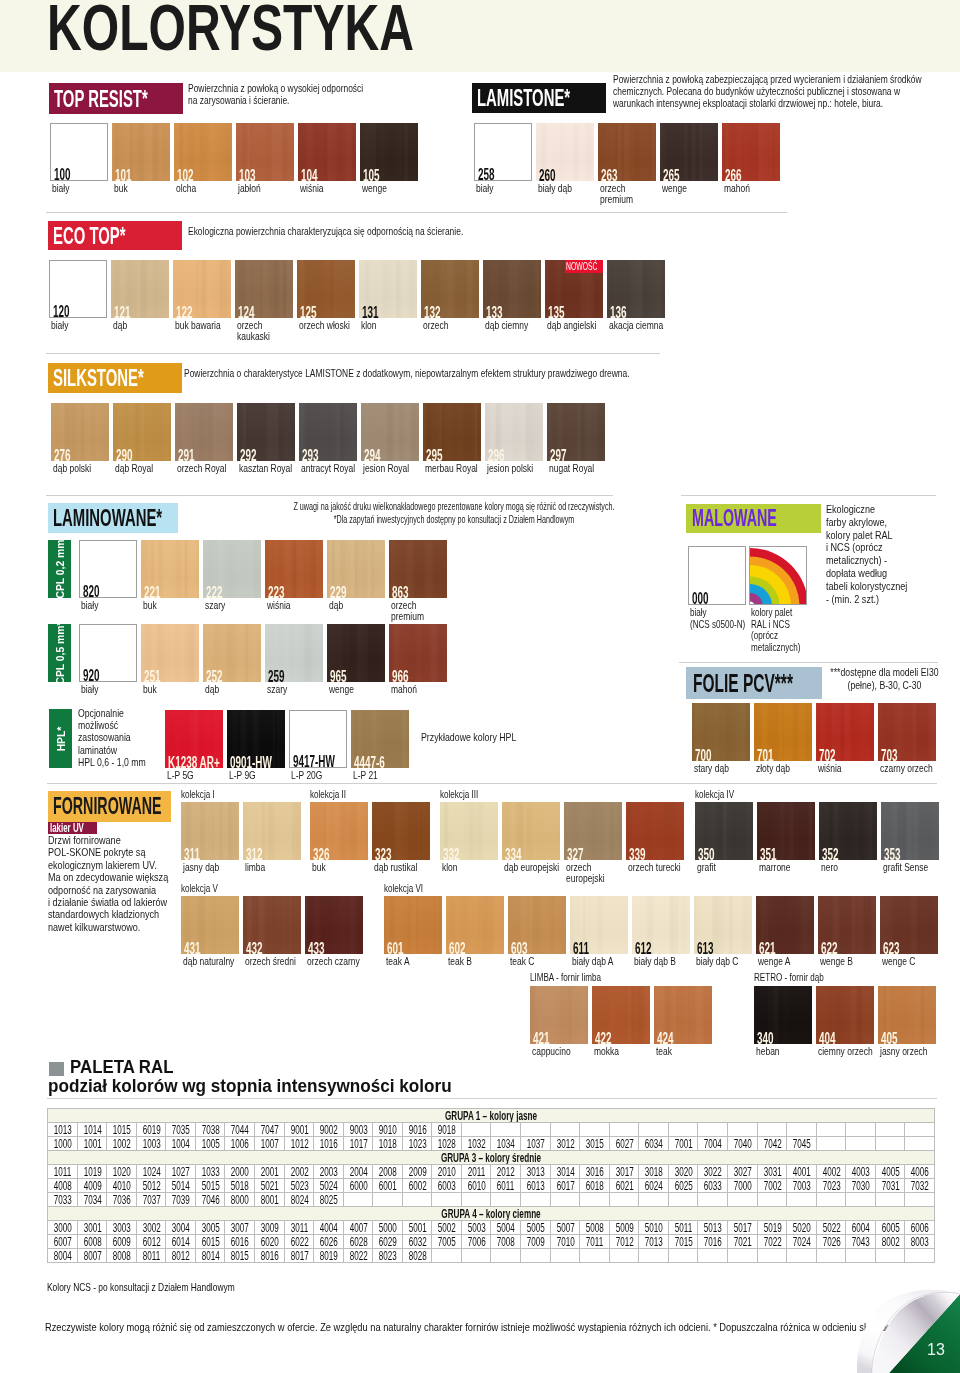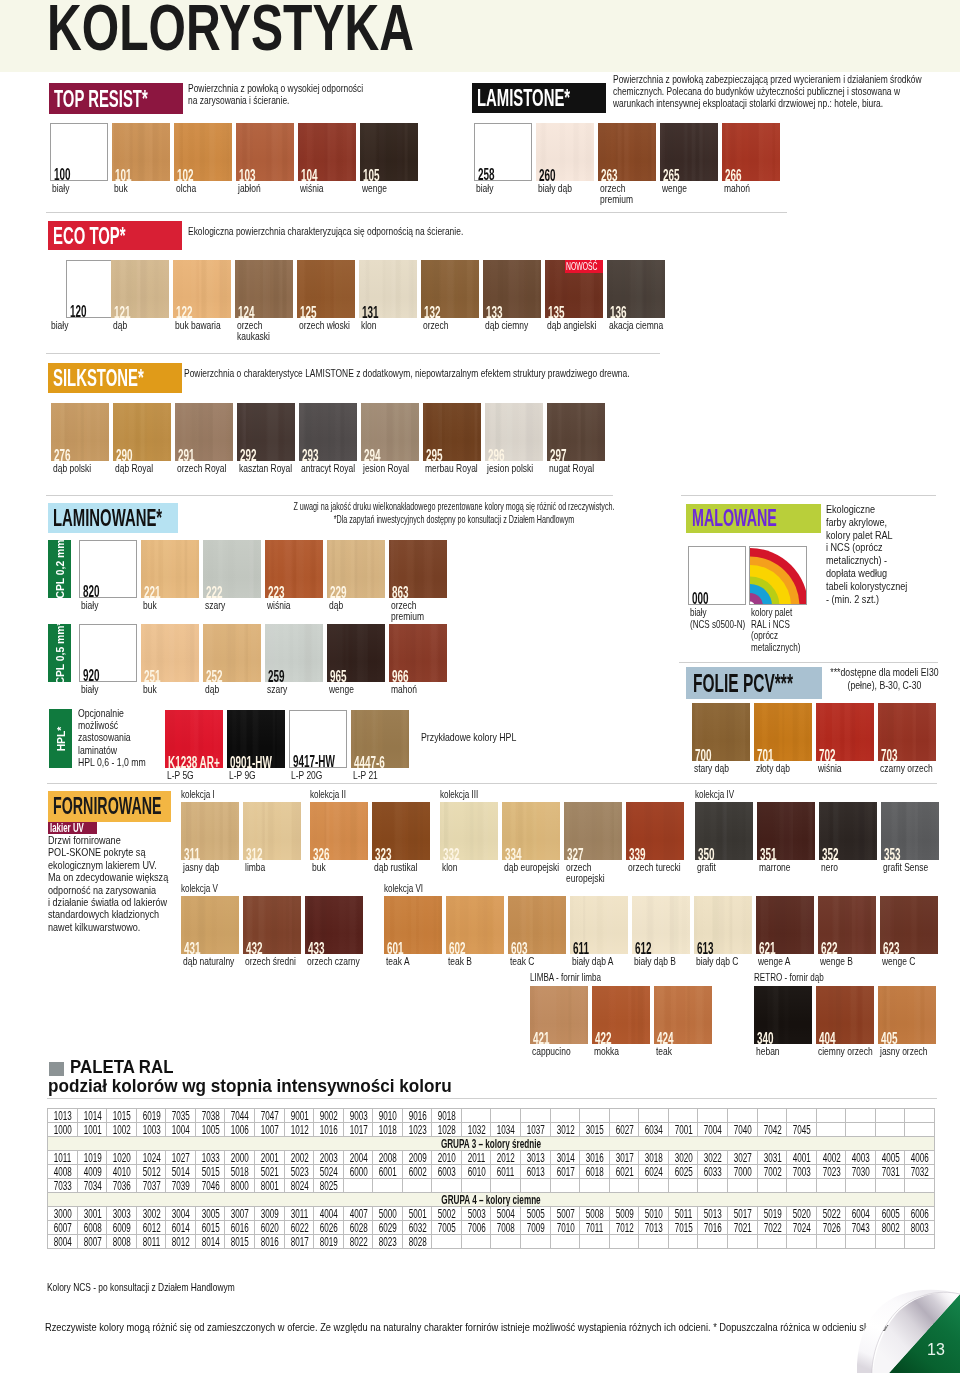--- a/index.html
+++ b/index.html
@@ -96,21 +96,21 @@
 <div class="cap" style="left:662px;top:183px;width:72px;line-height:11.0px;font-size:11.0px;">wenge</div>
 <div class="chip" style="left:722px;top:123px;width:58px;height:58px;background-image:linear-gradient(to bottom,rgba(255,255,255,.035),rgba(0,0,0,.02) 65%,rgba(255,255,255,.012)),linear-gradient(to right,#a73522 0.0%,#a73522 4.2%,#aa3a27 7.6%,#aa3a27 10.0%,#a93623 12.0%,#a93623 13.7%,#a43422 15.1%,#a43422 21.7%,#a93724 27.1%,#a93724 31.8%,#a73522 35.6%,#a73522 37.5%,#a83522 39.0%,#a83522 44.5%,#a53422 49.0%,#a53422 54.7%,#a53422 59.3%,#a53422 62.3%,#ab3b28 64.7%,#ab3b28 69.1%,#aa3926 72.7%,#aa3926 77.6%,#aa3826 81.6%,#aa3826 85.4%,#a63522 88.5%,#a63522 90.7%,#aa3825 92.5%,#aa3825 97.9%);background-color:#a93623;">
 <div class="code light" style="font-size:16.0px;">266</div>
 </div>
 <div class="cap" style="left:724px;top:183px;width:72px;line-height:11.0px;font-size:11.0px;">mahoń</div>
 <div class="hr" style="left:46px;top:212px;width:741px;"></div>
 <div class="banner" style="left:48px;top:221px;width:134px;height:29px;background:#d81f34;color:#fff;font-size:24.0px;padding-left:5px;">
       <span>ECO TOP*</span>
     </div>
 <div class="desc" style="left:188px;top:226px;width:400px;">Ekologiczna powierzchnia charakteryzująca się odpornością na ścieranie.</div>
-<div class="chip" style="left:49px;top:260px;width:58px;height:58px;background:#fff;border:1px solid #9e9e9e;margin-left:17px;">
+<div class="chip" style="left:49px;top:260px;width:58px;height:58px;background:#fff;border:1px solid #9e9e9e;">
 <div class="code dark" style="font-size:16.0px;">120</div>
 </div>
 <div class="cap" style="left:51px;top:320px;width:72px;line-height:11.0px;font-size:11.0px;">biały</div>
 <div class="chip" style="left:111px;top:260px;width:58px;height:58px;background-image:linear-gradient(to bottom,rgba(255,255,255,.035),rgba(0,0,0,.02) 65%,rgba(255,255,255,.012)),linear-gradient(to right,#d3b88e 0.0%,#d3b88e 4.8%,#d0b58c 8.7%,#d0b58c 13.5%,#d4ba91 17.5%,#d4ba91 23.6%,#cfb58c 28.6%,#cfb58c 33.9%,#d1b78d 38.2%,#d1b78d 42.7%,#d5ba92 46.4%,#d5ba92 49.4%,#ceb38b 51.9%,#ceb38b 59.0%,#d4b98f 64.8%,#d4b98f 71.2%,#d1b68d 76.4%,#d1b68d 80.2%,#d3b88e 83.3%,#d3b88e 88.6%,#d4b990 93.0%,#d4b990 98.4%);background-color:#d4b98f;">
 <div class="code light" style="font-size:16.0px;">121</div>
 </div>
 <div class="cap" style="left:113px;top:320px;width:72px;line-height:11.0px;font-size:11.0px;">dąb</div>
 <div class="chip" style="left:173px;top:260px;width:58px;height:58px;background-image:linear-gradient(to bottom,rgba(255,255,255,.035),rgba(0,0,0,.02) 65%,rgba(255,255,255,.012)),linear-gradient(to right,#eab478 0.0%,#eab478 4.1%,#e9b377 7.5%,#e9b377 14.3%,#eab478 19.8%,#eab478 24.2%,#eab478 27.8%,#eab478 30.5%,#eab57a 32.7%,#eab57a 37.8%,#e7b176 42.0%,#e7b176 44.2%,#eab57a 45.9%,#eab57a 48.1%,#e3af74 49.8%,#e3af74 55.3%,#eab67b 59.8%,#eab67b 66.8%,#eab478 72.6%,#eab478 77.8%,#e3ae74 82.1%,#e3ae74 84.6%,#e3af74 86.7%,#e3af74 91.3%,#e6b176 95.0%,#e6b176 97.7%,#e9b377 99.9%,#e9b377 100.0%);background-color:#eab478;">
 <div class="code light" style="font-size:16.0px;">122</div>
 </div>
@@ -463,20 +463,25 @@
 <div class="chip" style="left:878px;top:986px;width:58px;height:58px;background-image:linear-gradient(to bottom,rgba(255,255,255,.035),rgba(0,0,0,.02) 65%,rgba(255,255,255,.012)),linear-gradient(to right,#c1793f 0.0%,#c1793f 6.4%,#bc763d 11.6%,#bc763d 13.9%,#c27c43 15.7%,#c27c43 19.1%,#bf773e 21.8%,#bf773e 28.6%,#c0783e 34.2%,#c0783e 38.2%,#c0783e 41.6%,#c0783e 48.3%,#c1793f 53.8%,#c1793f 57.2%,#c1793f 60.0%,#c1793f 61.6%,#c27b42 63.0%,#c27b42 65.3%,#c27c44 67.3%,#c27c44 71.3%,#be773e 74.6%,#be773e 78.6%,#c27b43 81.8%,#c27b43 89.0%,#c27c44 94.8%,#c27c44 96.4%,#c27c43 97.8%,#c27c43 100.0%);background-color:#c1793f;">
 <div class="code light" style="font-size:16.0px;">405</div>
 </div>
 <div class="cap" style="left:880px;top:1046px;width:72px;line-height:11.0px;font-size:11.0px;">jasny orzech</div>
 <div class="hr" style="left:47px;top:1098px;width:890px;"></div>
 <div class="ral-sq" style="left:49px;top:1062px;width:15px;height:14px;"></div>
 <div style="position:absolute;left:70px;top:1058px;font-size:18px;font-weight:bold;color:#111;line-height:19px;white-space:nowrap;transform:scaleX(0.935);transform-origin:left top;">PALETA RAL</div>
 <div style="position:absolute;left:48px;top:1077px;font-size:18px;font-weight:bold;color:#111;line-height:19px;white-space:nowrap;transform:scaleX(0.952);transform-origin:left top;">podział kolorów wg stopnia intensywności koloru</div>
 <table class="ral" style="left:47px;top:1108px;width:888px;">
       <tbody>
+        <tr>
+          <td class="grp" colspan="30">
+            <span>GRUPA 1 – kolory jasne</span>
+          </td>
+        </tr>
         <tr>
           <td>
             <span>1013</span>
           </td>
           <td>
             <span>1014</span>
           </td>
           <td>
             <span>1015</span>
           </td>

